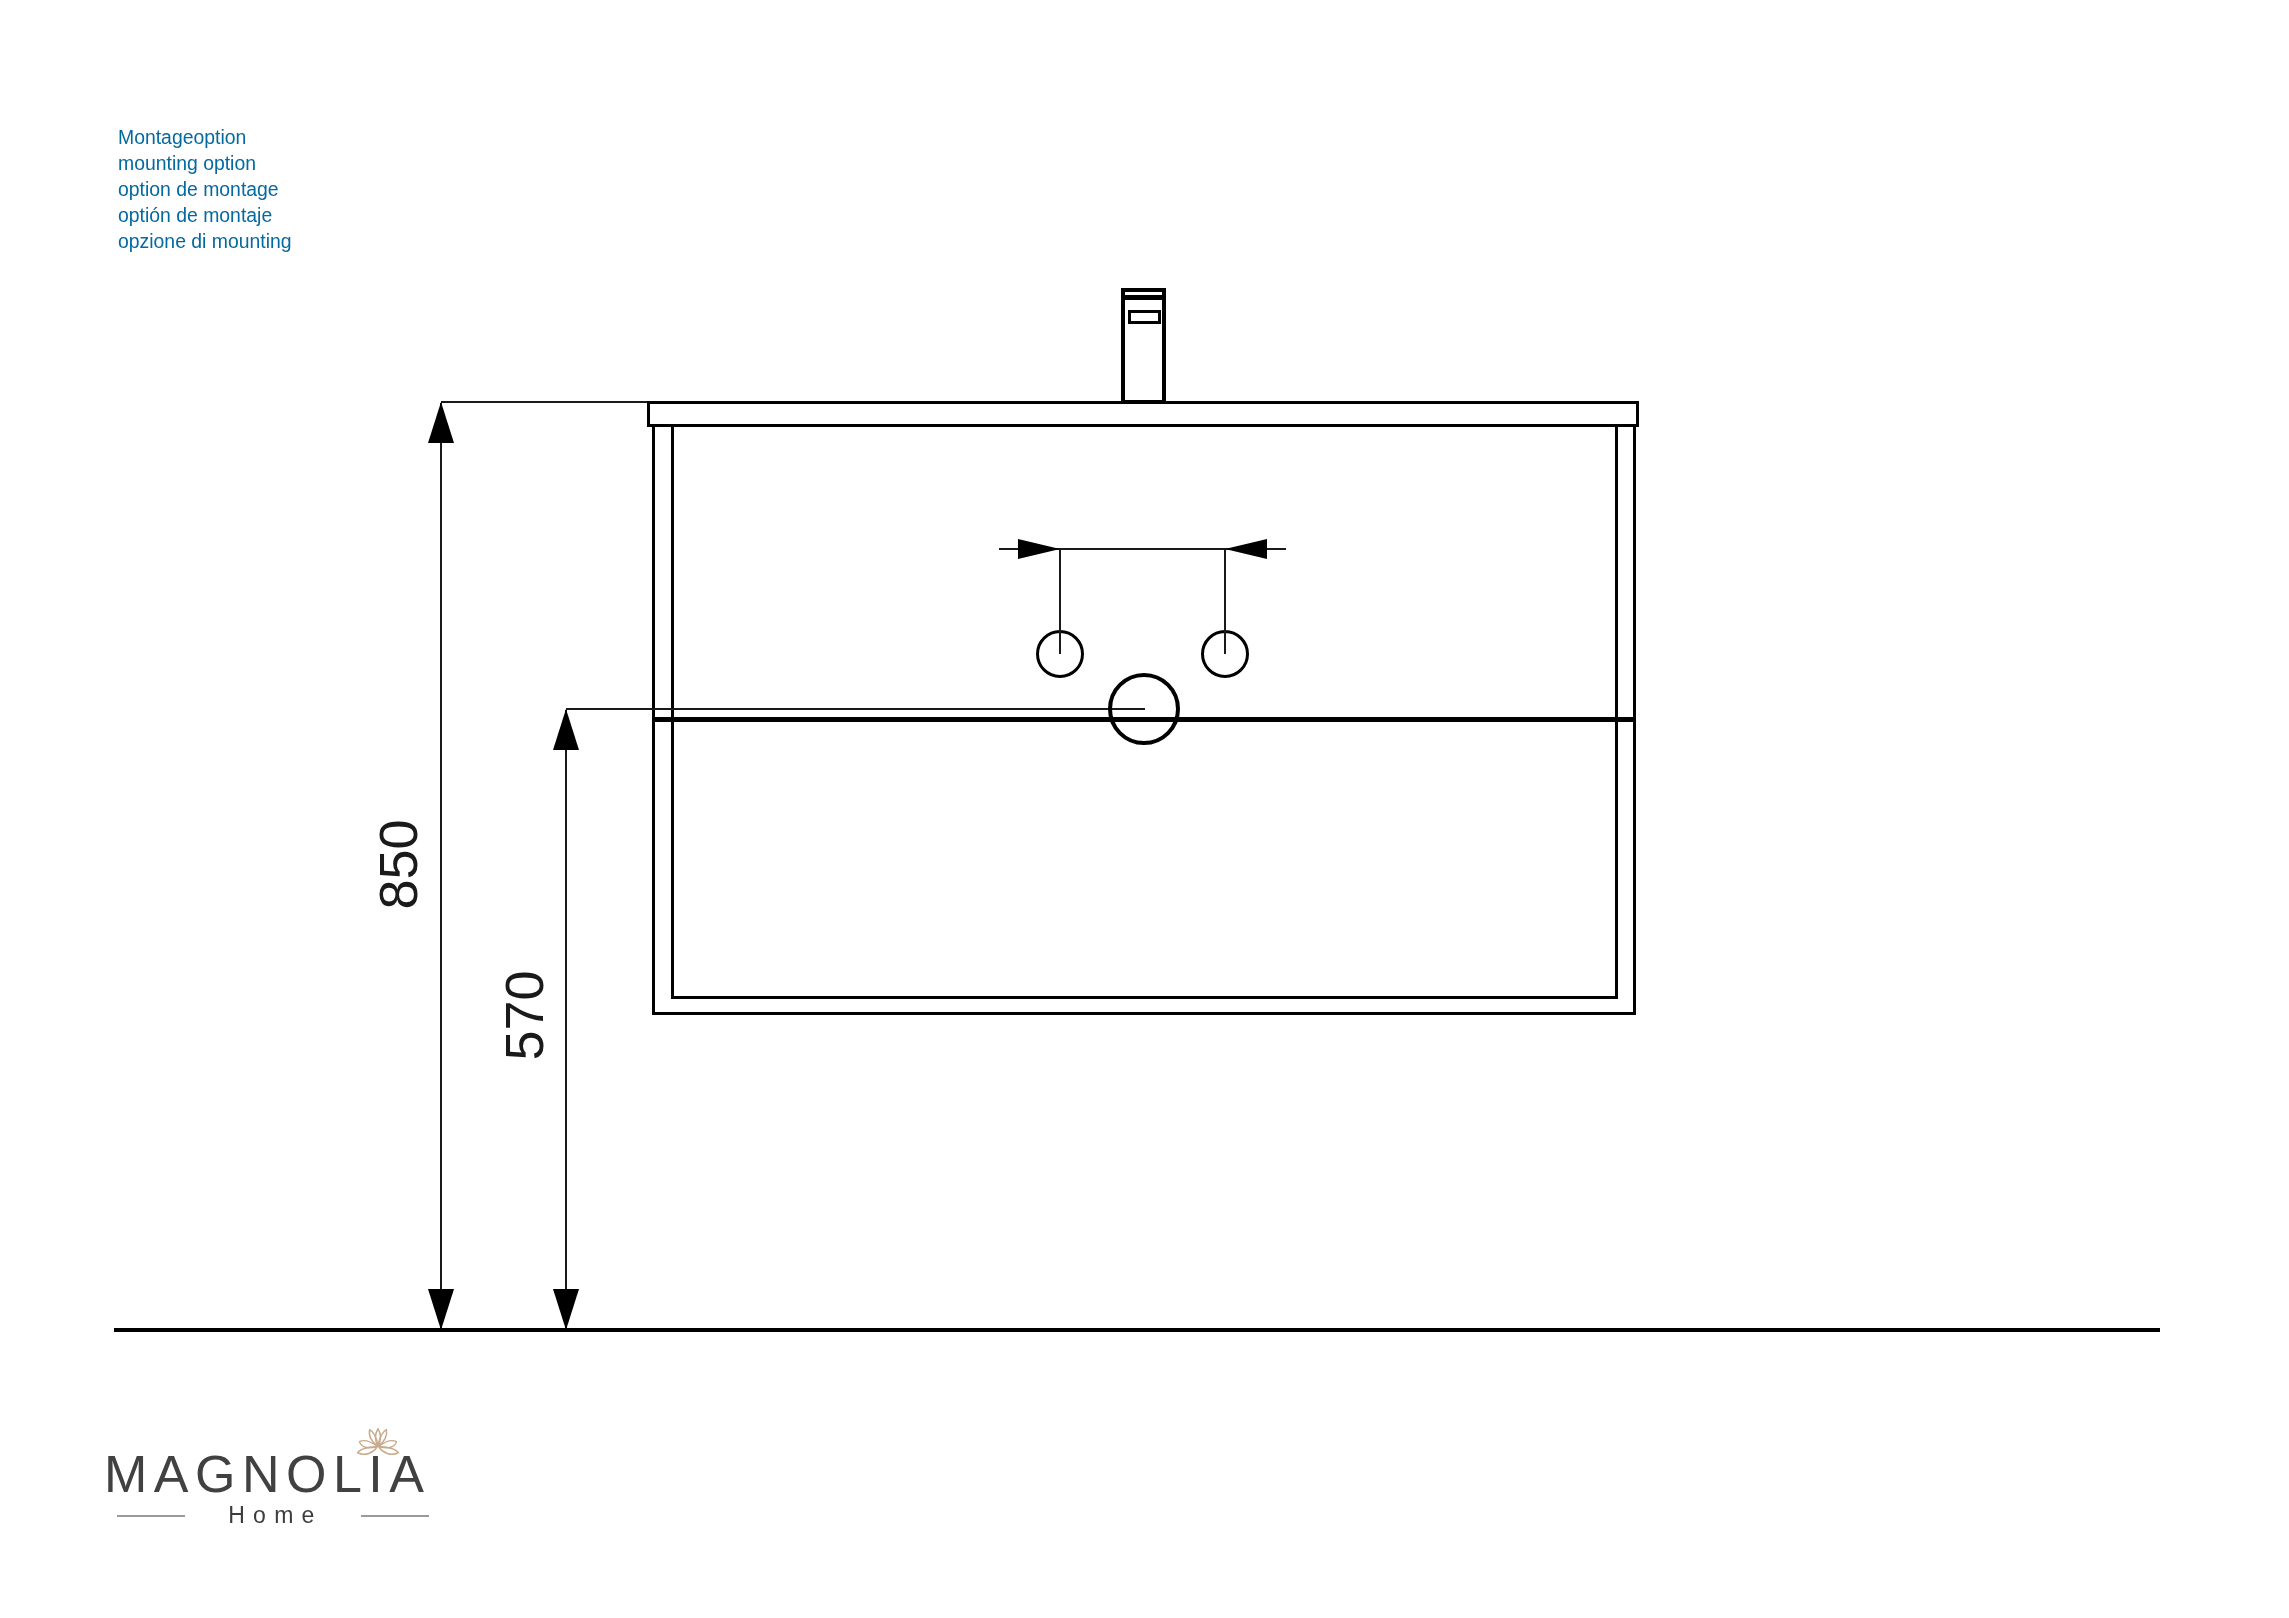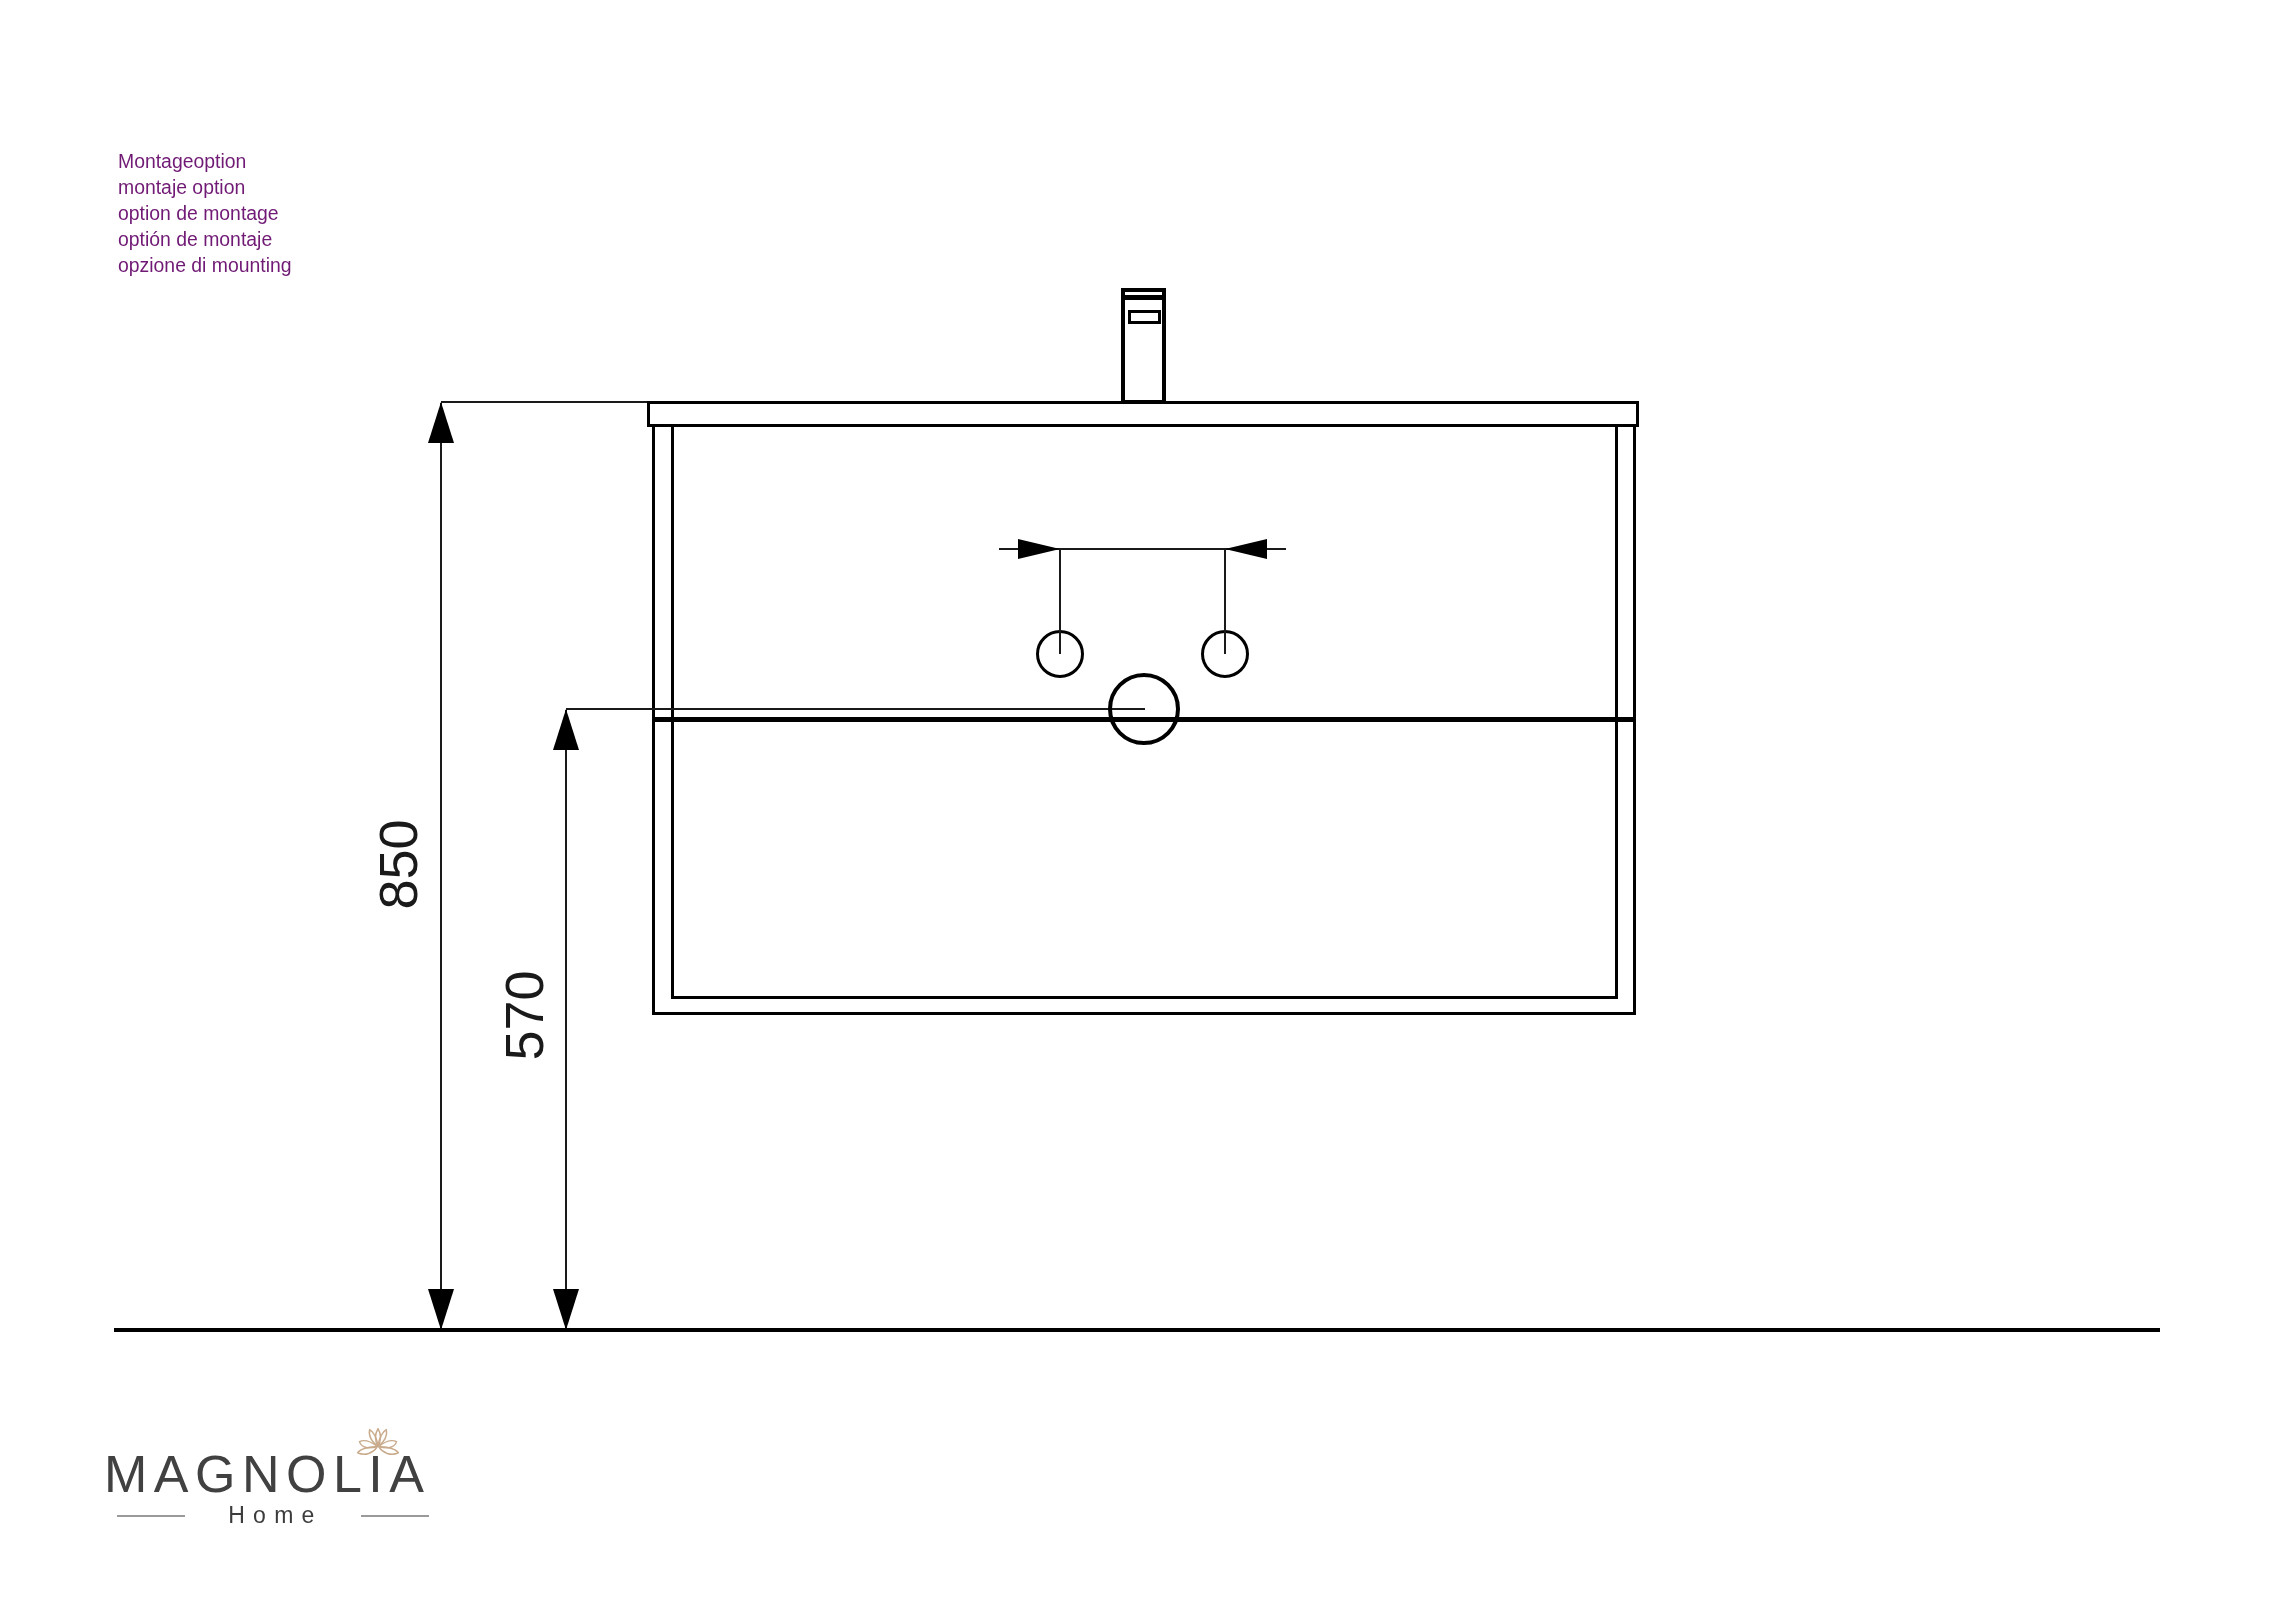--- a/index.html
+++ b/index.html
@@ -8,23 +8,22 @@
     width:2290px;height:1619px;
     background:#ffffff;
     font-family:"Liberation Sans", sans-serif;
     overflow:hidden;
   }
   .line{position:absolute;background:#000000;}
 
   
   .notes{
     position:absolute;left:118px;top:124px;
-    font-size:19.4px;line-height:26px;color:#701a75;
+    font-size:19.4px;line-height:26px;color:#0369a1;
     white-space:nowrap;
-    margin-top:24px;
   }
 
   
   .stroke{position:absolute;border:3.7px solid #000000;background:#ffffff;box-sizing:border-box;}
   .faucet-body{left:1121px;top:288px;width:45px;height:116px;border-width:4.6px;}
   .faucet-cap{left:1121px;top:295px;width:45px;height:3.7px;}
   .faucet-slot{left:1128px;top:310px;width:33px;height:14px;border-width:3.7px;background:#ffffff;}
   .countertop{left:647px;top:401px;width:992px;height:26px;}
   .body-outer{left:652px;top:426px;width:984px;height:589px;border-top:none;background:transparent;}
   .body-inner{left:671px;top:426px;width:947px;height:573px;border-top:none;background:transparent;}
@@ -76,21 +75,21 @@
     font-size:23px;letter-spacing:8.3px;color:#3c3c3c;white-space:nowrap;padding-left:5.5px;
   }
 </style>
 </head>
 <body>
 
 <div id="canvas">
 
   <div class="notes">
     <div>Montageoption</div>
-    <div>montaje option</div>
+    <div>mounting option</div>
     <div>option de montage</div>
     <div>optión de montaje</div>
     <div>opzione di mounting</div>
   </div>
 
   <div class="stroke faucet-body"></div>
   <div class="line faucet-cap" style="left:1121px;top:295px;width:45px;height:4.6px;"></div>
   <div class="stroke faucet-slot"></div>
 
   <div class="stroke countertop"></div>

